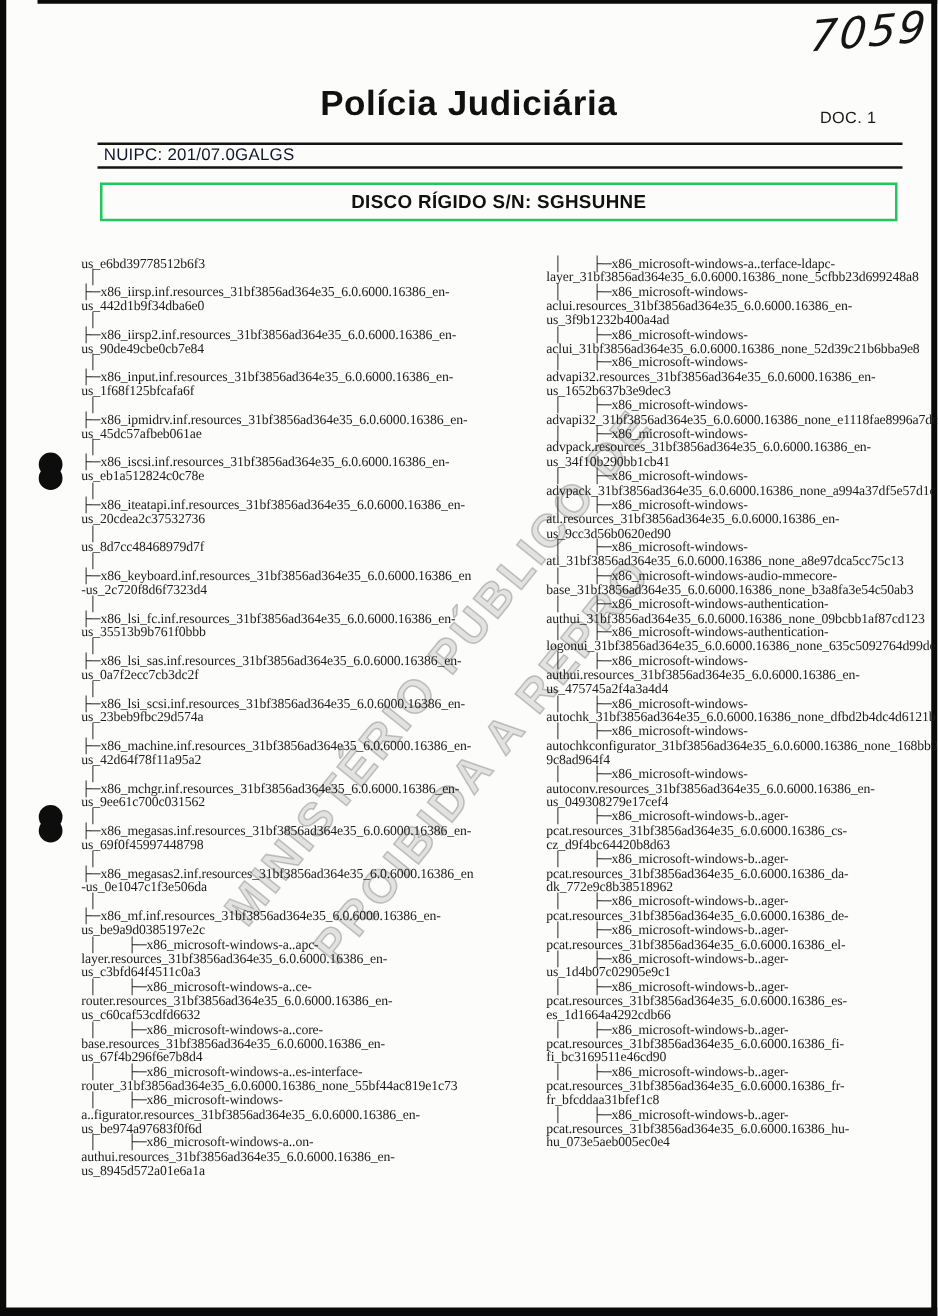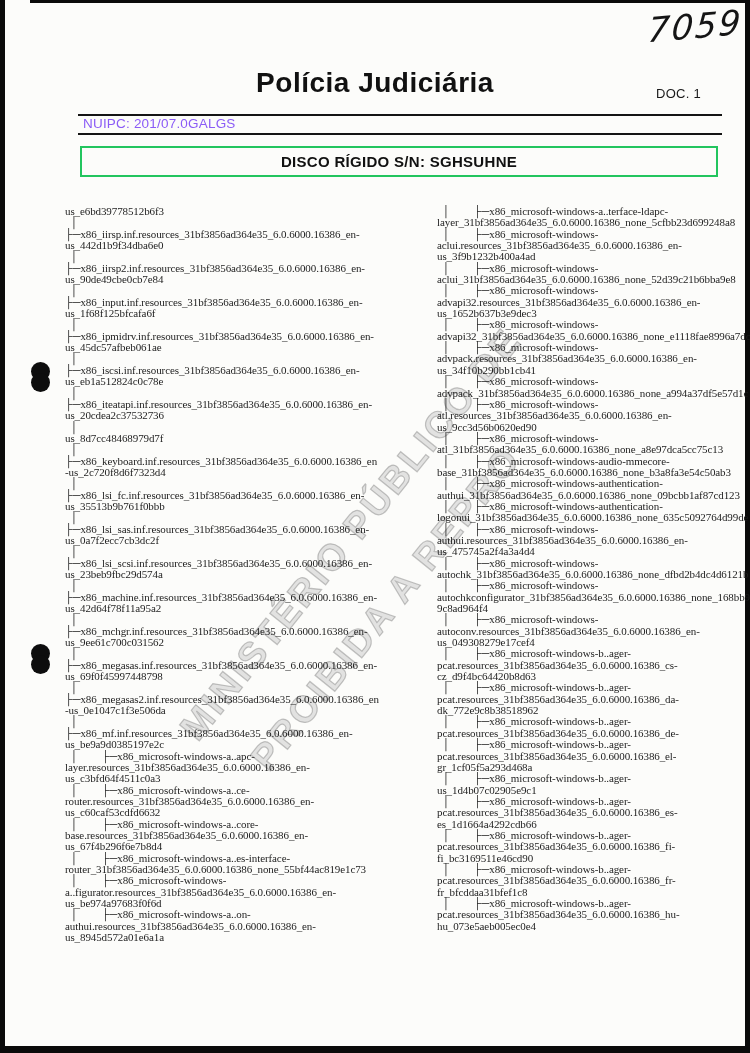--- a/index.html
+++ b/index.html
@@ -50,21 +50,21 @@
     text-align: center; font-size: 28px; font-weight: bold; color: #111;
     letter-spacing: 0.5px;
   }
 
   .rule { position: absolute; background: #141414; }
   .rule-nuipc-top    { left: 78px; top: 114px; width: 644px; height: 2px; }
   .rule-nuipc-bottom { left: 78px; top: 133px; width: 644px; height: 2px; }
 
   .nuipc {
     position: absolute; left: 83px; top: 116px;
-    font-size: 13.5px; color: #8b5cf6; letter-spacing: 0.2px;
+    font-size: 13.5px; color: #0f172a; letter-spacing: 0.2px;
   }
 
   .subject-box {
     position: absolute; left: 80px; top: 146px; width: 634px; height: 27px;
     border: 2px solid #22c55e;
     display: flex; align-items: center; justify-content: center;
   }
   .subject-box span {
     font-size: 15px; font-weight: bold; color: #111; letter-spacing: 0.3px;
   }
@@ -239,21 +239,20 @@
       <div class="tree-line">  │         ├─x86_microsoft-windows-b..ager-</div>
       <div class="tree-line">pcat.resources_31bf3856ad364e35_6.0.6000.16386_cs-</div>
       <div class="tree-line">cz_d9f4bc64420b8d63</div>
       <div class="tree-line">  │         ├─x86_microsoft-windows-b..ager-</div>
       <div class="tree-line">pcat.resources_31bf3856ad364e35_6.0.6000.16386_da-</div>
       <div class="tree-line">dk_772e9c8b38518962</div>
       <div class="tree-line">  │         ├─x86_microsoft-windows-b..ager-</div>
       <div class="tree-line">pcat.resources_31bf3856ad364e35_6.0.6000.16386_de-</div>
       <div class="tree-line">  │         ├─x86_microsoft-windows-b..ager-</div>
       <div class="tree-line">pcat.resources_31bf3856ad364e35_6.0.6000.16386_el-</div>
-      <div class="tree-line">gr_1cf05f5a293d468a</div>
       <div class="tree-line">  │         ├─x86_microsoft-windows-b..ager-</div>
       <div class="tree-line">us_1d4b07c02905e9c1</div>
       <div class="tree-line">  │         ├─x86_microsoft-windows-b..ager-</div>
       <div class="tree-line">pcat.resources_31bf3856ad364e35_6.0.6000.16386_es-</div>
       <div class="tree-line">es_1d1664a4292cdb66</div>
       <div class="tree-line">  │         ├─x86_microsoft-windows-b..ager-</div>
       <div class="tree-line">pcat.resources_31bf3856ad364e35_6.0.6000.16386_fi-</div>
       <div class="tree-line">fi_bc3169511e46cd90</div>
       <div class="tree-line">  │         ├─x86_microsoft-windows-b..ager-</div>
       <div class="tree-line">pcat.resources_31bf3856ad364e35_6.0.6000.16386_fr-</div>

